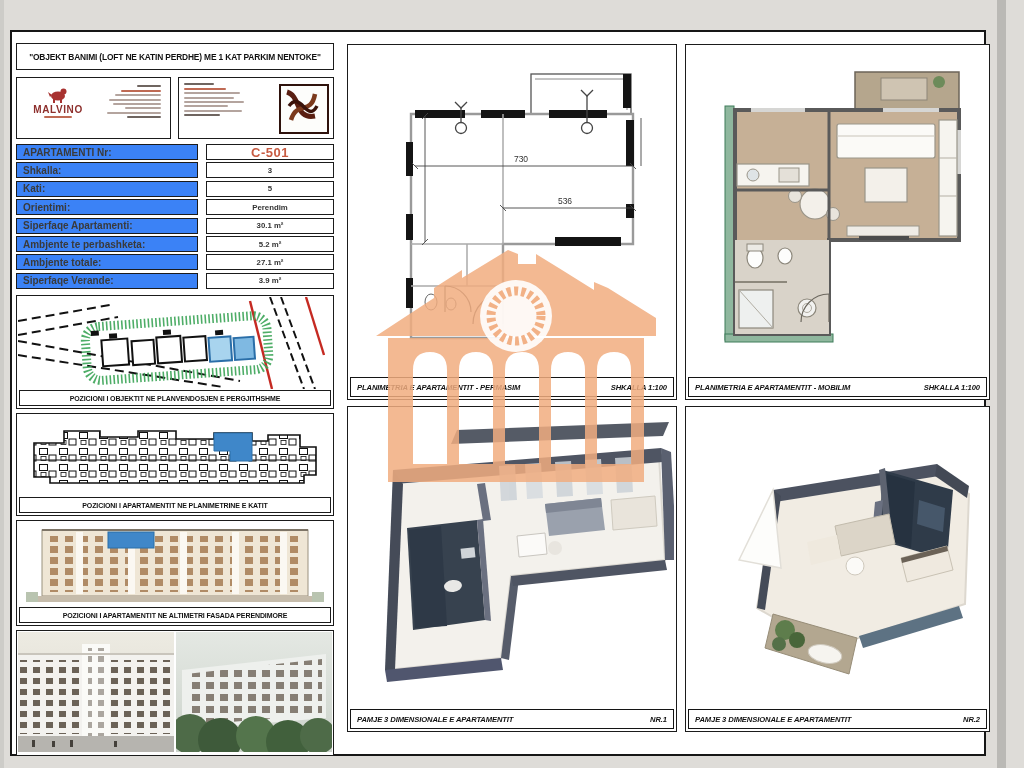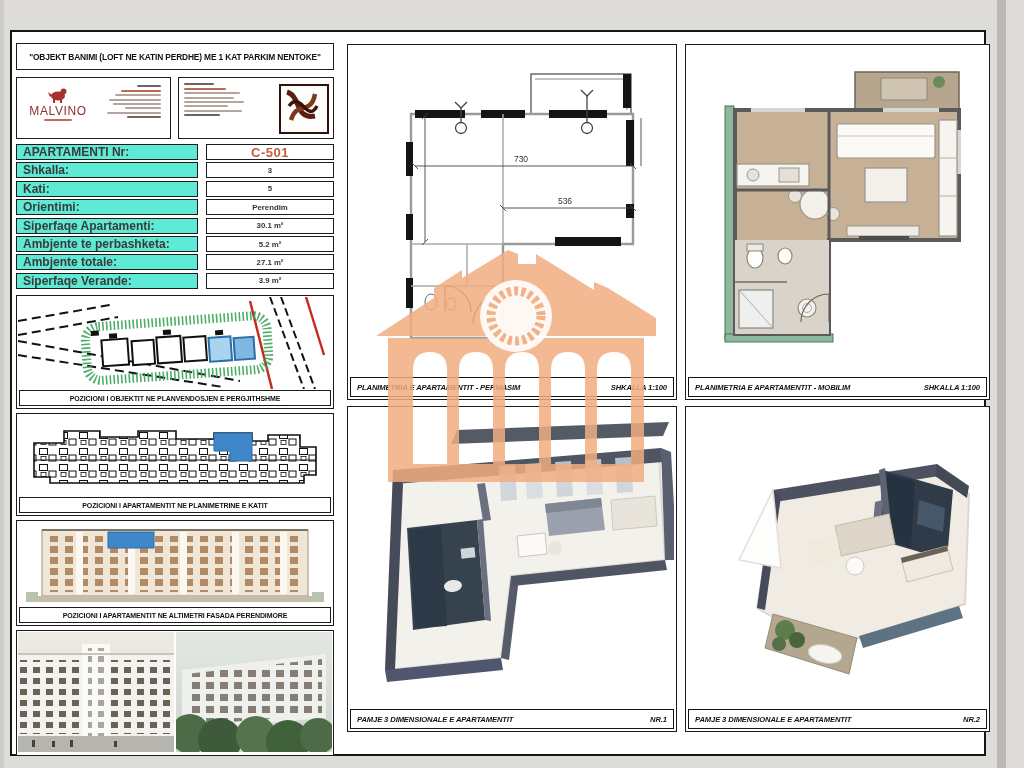--- a/index.html
+++ b/index.html
@@ -15,30 +15,30 @@
     background:#ffffff;border:2px solid #161616;box-sizing:border-box;
   }
   .box{position:absolute;border:1.6px solid #1b1b1b;background:#fff;box-sizing:border-box;}
   
   .title-box{left:4px;top:11px;width:318px;height:27px;display:flex;align-items:center;justify-content:center;}
   .title-box span{font-size:8.4px;font-weight:bold;color:#111;letter-spacing:-.15px;white-space:nowrap;}
   .info-box{top:45px;height:62px;padding:3px 4px;}
   .info-inv{left:4px;width:155px;}
   .info-prj{left:166px;width:156px;}
   .brand{position:absolute;left:8px;top:8px;width:66px;text-align:center;}
-  .brand .word{font-size:12px;font-weight:normal;color:#8d2f2c;letter-spacing:.6px;}
+  .brand .word{font-size:10px;font-weight:bold;color:#8d2f2c;letter-spacing:.6px;}
   .fineprint{position:absolute;}
   .fp{height:2px;background:#b4a49e;margin:2.4px 0;border-radius:1px;}
   .fp.red{background:#bf6a54;}
   .fp.dark{background:#6f6560;}
   .mono-logo{position:absolute;right:4px;top:6px;width:46px;height:46px;border:2px solid #2e120c;background:#fdfdfb;}
   
   .tbl-row{position:absolute;left:4px;width:318px;height:16px;}
   .tbl-label{position:absolute;left:0;width:182px;height:16px;border:1.6px solid #1b1b1b;box-sizing:border-box;
-    display:flex;align-items:center;padding-left:6px;font-size:12px;font-weight:bold;color:#3a3a3a;background:#5eead4;}
+    display:flex;align-items:center;padding-left:6px;font-size:10px;font-weight:bold;color:#3a3a3a;background:#3b82f6;}
   .tbl-value{position:absolute;left:190px;width:128px;height:16px;border:1.6px solid #1b1b1b;box-sizing:border-box;
     display:flex;align-items:center;justify-content:center;font-size:7.8px;font-weight:bold;color:#333;background:#fff;}
   .tbl-value.hl{font-size:13px;color:#c75b42;letter-spacing:.5px;}
   
   .panel{box-sizing:border-box;}
   .panel .cap{
     position:absolute;left:2px;right:2px;bottom:2px;height:16px;border:1.4px solid #1b1b1b;background:#fff;
     display:flex;align-items:center;justify-content:center;font-size:7px;font-weight:bold;color:#111;
     letter-spacing:-.1px;white-space:nowrap;box-sizing:border-box;
   }

